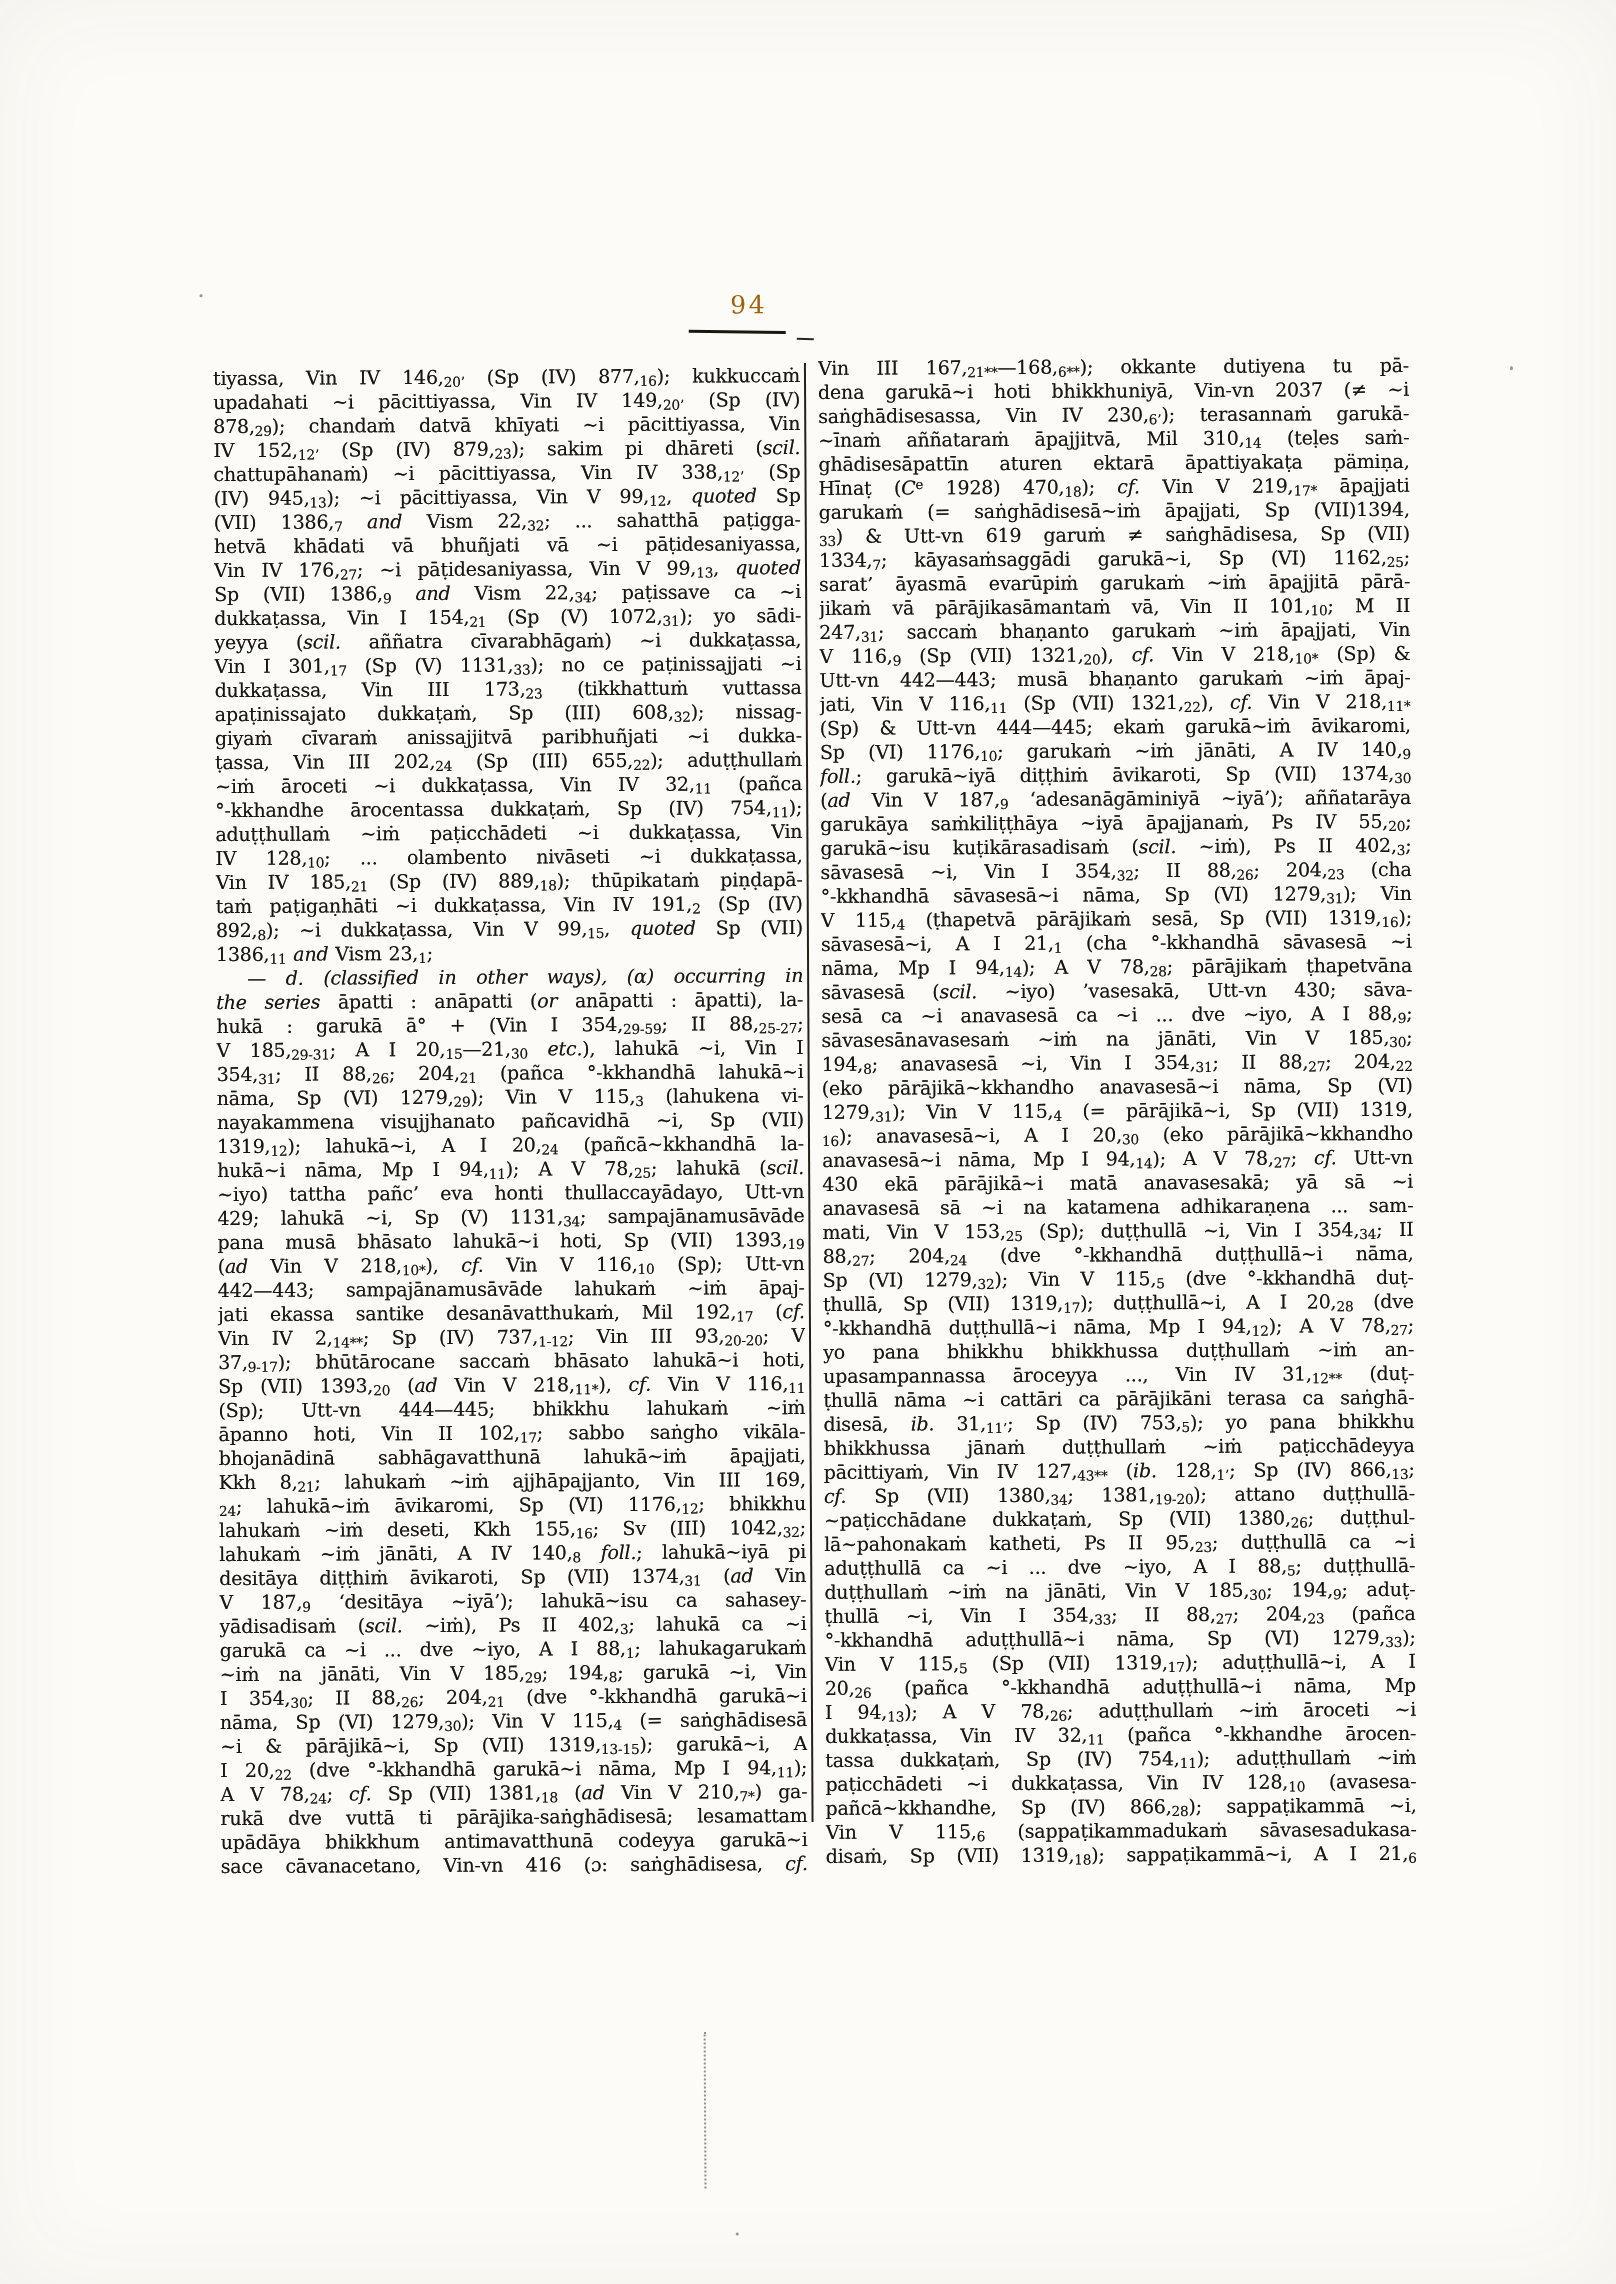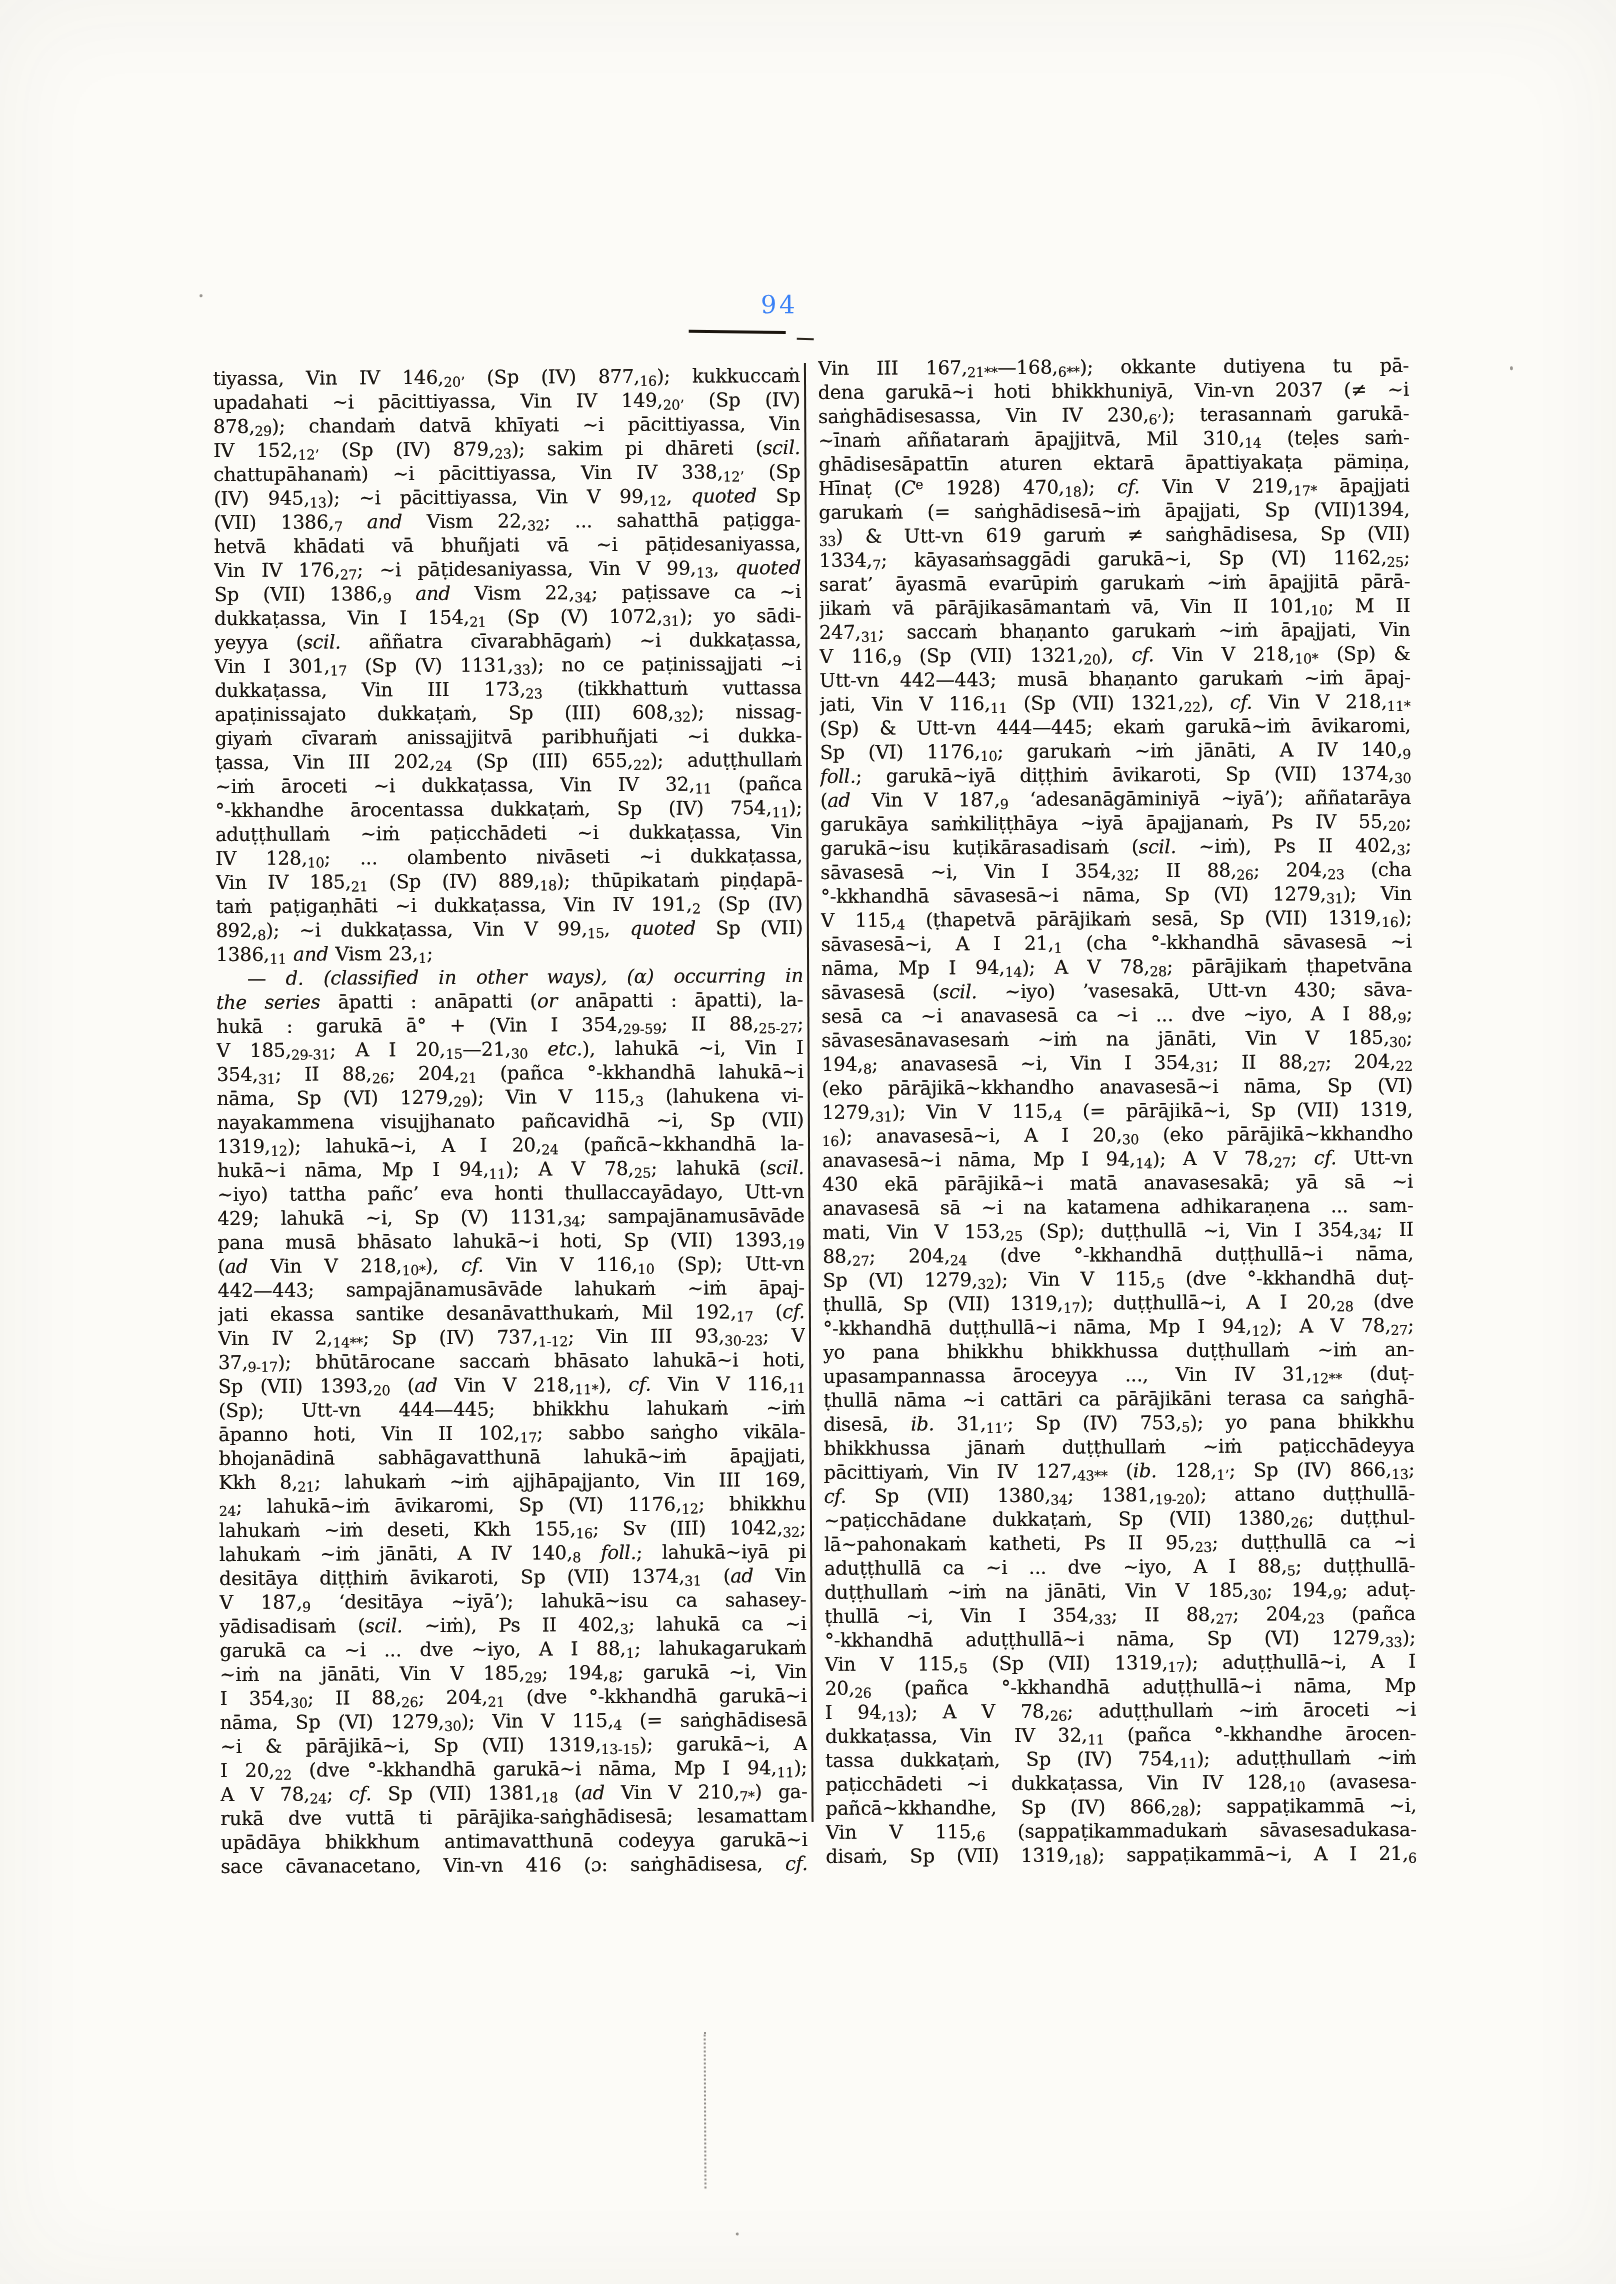--- a/index.html
+++ b/index.html
@@ -6,21 +6,21 @@
   .page{
     position:relative;width:1616px;height:2284px;overflow:hidden;
     background:#fcfbf7;
     box-shadow:inset 0 0 104px rgba(60,50,40,.05);
     font-family:"DejaVu Serif","Liberation Serif",serif;
     color:#1a1510;
   }
   .sheet{position:absolute;left:0;top:0;right:0;bottom:0;transform:rotate(-0.3deg);transform-origin:50% 50%;}
   .pageno{
     position:absolute;left:704px;top:290px;width:98px;
-    text-align:right;font-size:25px;letter-spacing:2.6px;color:#3b82f6;
+    text-align:center;font-size:25px;letter-spacing:2.6px;color:#a16207;
   }
   .pagerule{
     position:absolute;left:693px;top:330px;width:97px;height:2.6px;
     background:#1b150e;transform:rotate(1.1deg);
   }
   .pagerule-dash{
     position:absolute;left:801px;top:338px;width:17px;height:2px;
     background:#2a241c;transform:rotate(2deg);
   }
   .divider{
@@ -99,21 +99,21 @@
         <div class="line">nāma, Sp (VI) 1279,<sub>29</sub>); Vin V 115,<sub>3</sub> (lahukena vi-</div>
         <div class="line">nayakammena visujjhanato pañcavidhā ~i, Sp (VII)</div>
         <div class="line">1319,<sub>12</sub>); lahukā~i, A I 20,<sub>24</sub> (pañcā~kkhandhā la-</div>
         <div class="line">hukā~i nāma, Mp I 94,<sub>11</sub>); A V 78,<sub>25</sub>; lahukā (<i>scil.</i></div>
         <div class="line">~iyo) tattha pañc’ eva honti thullaccayādayo, Utt-vn</div>
         <div class="line">429; lahukā ~i, Sp (V) 1131,<sub>34</sub>; sampajānamusāvāde</div>
         <div class="line">pana musā bhāsato lahukā~i hoti, Sp (VII) 1393,<sub>19</sub></div>
         <div class="line">(<i>ad</i> Vin V 218,<sub>10*</sub>), <i>cf.</i> Vin V 116,<sub>10</sub> (Sp); Utt-vn</div>
         <div class="line">442—443; sampajānamusāvāde lahukaṁ ~iṁ āpaj-</div>
         <div class="line">jati ekassa santike desanāvatthukaṁ, Mil 192,<sub>17</sub> (<i>cf.</i></div>
-        <div class="line">Vin IV 2,<sub>14**</sub>; Sp (IV) 737,<sub>1-12</sub>; Vin III 93,<sub>30-23</sub>; V</div>
+        <div class="line">Vin IV 2,<sub>14**</sub>; Sp (IV) 737,<sub>1-12</sub>; Vin III 93,<sub>20-20</sub>; V</div>
         <div class="line">37,<sub>9-17</sub>); bhūtārocane saccaṁ bhāsato lahukā~i hoti,</div>
         <div class="line">Sp (VII) 1393,<sub>20</sub> (<i>ad</i> Vin V 218,<sub>11*</sub>), <i>cf.</i> Vin V 116,<sub>11</sub></div>
         <div class="line">(Sp); Utt-vn 444—445; bhikkhu lahukaṁ ~iṁ</div>
         <div class="line">āpanno hoti, Vin II 102,<sub>17</sub>; sabbo saṅgho vikāla-</div>
         <div class="line">bhojanādinā sabhāgavatthunā lahukā~iṁ āpajjati,</div>
         <div class="line">Kkh 8,<sub>21</sub>; lahukaṁ ~iṁ ajjhāpajjanto, Vin III 169,</div>
         <div class="line"><sub>24</sub>; lahukā~iṁ āvikaromi, Sp (VI) 1176,<sub>12</sub>; bhikkhu</div>
         <div class="line">lahukaṁ ~iṁ deseti, Kkh 155,<sub>16</sub>; Sv (III) 1042,<sub>32</sub>;</div>
         <div class="line">lahukaṁ ~iṁ jānāti, A IV 140,<sub>8</sub> <i>foll.</i>; lahukā~iyā pi</div>
         <div class="line">desitāya diṭṭhiṁ āvikaroti, Sp (VII) 1374,<sub>31</sub> (<i>ad</i> Vin</div>

